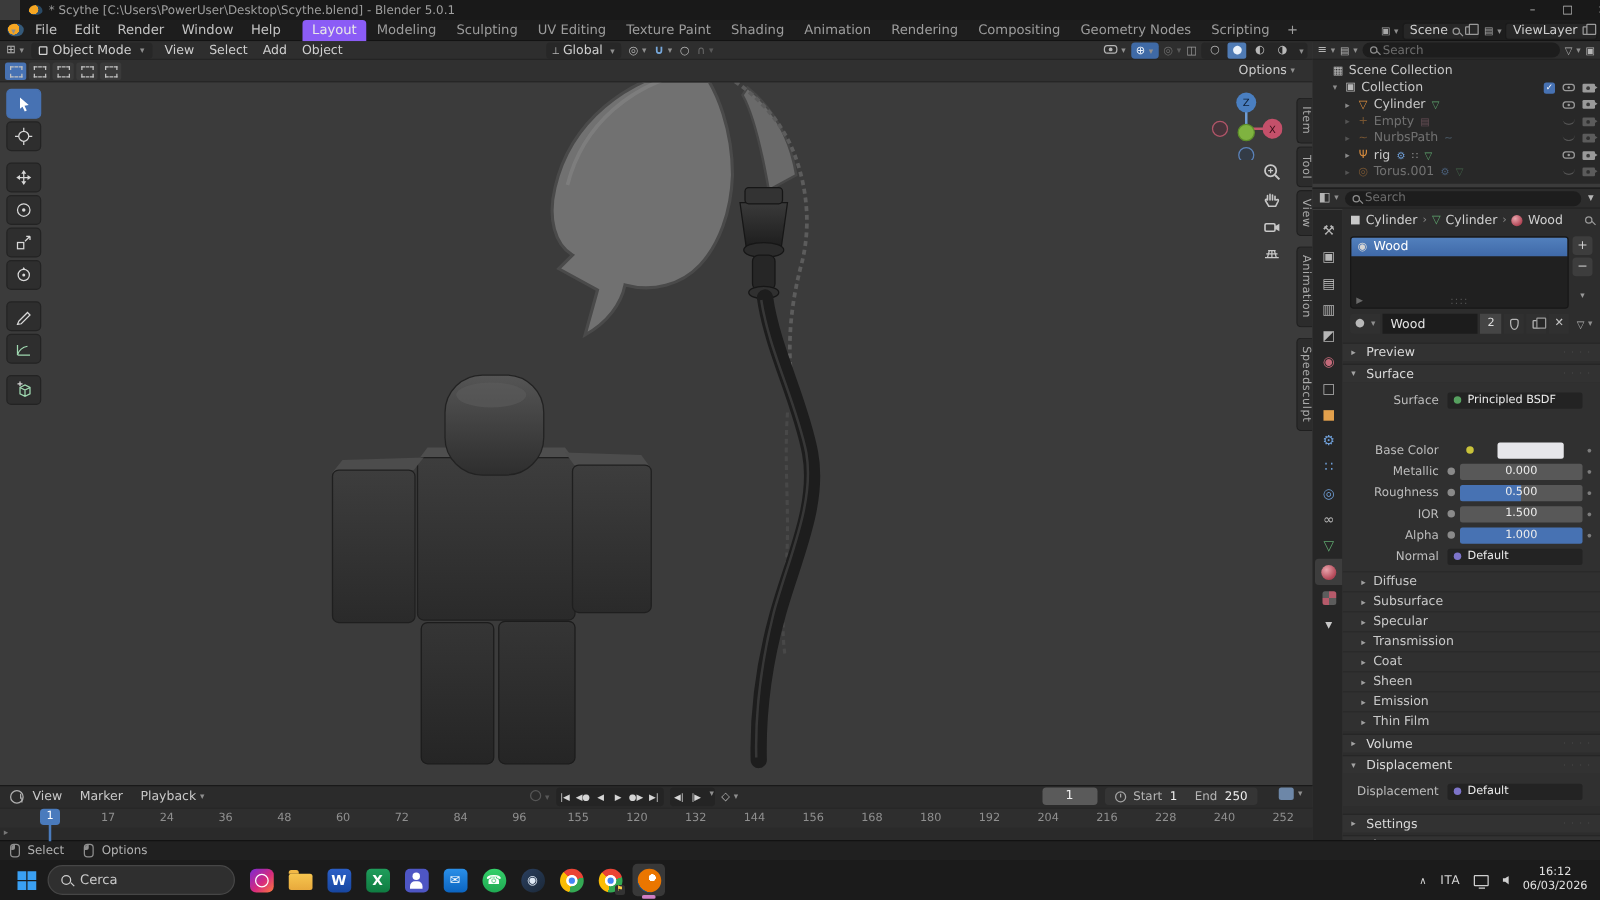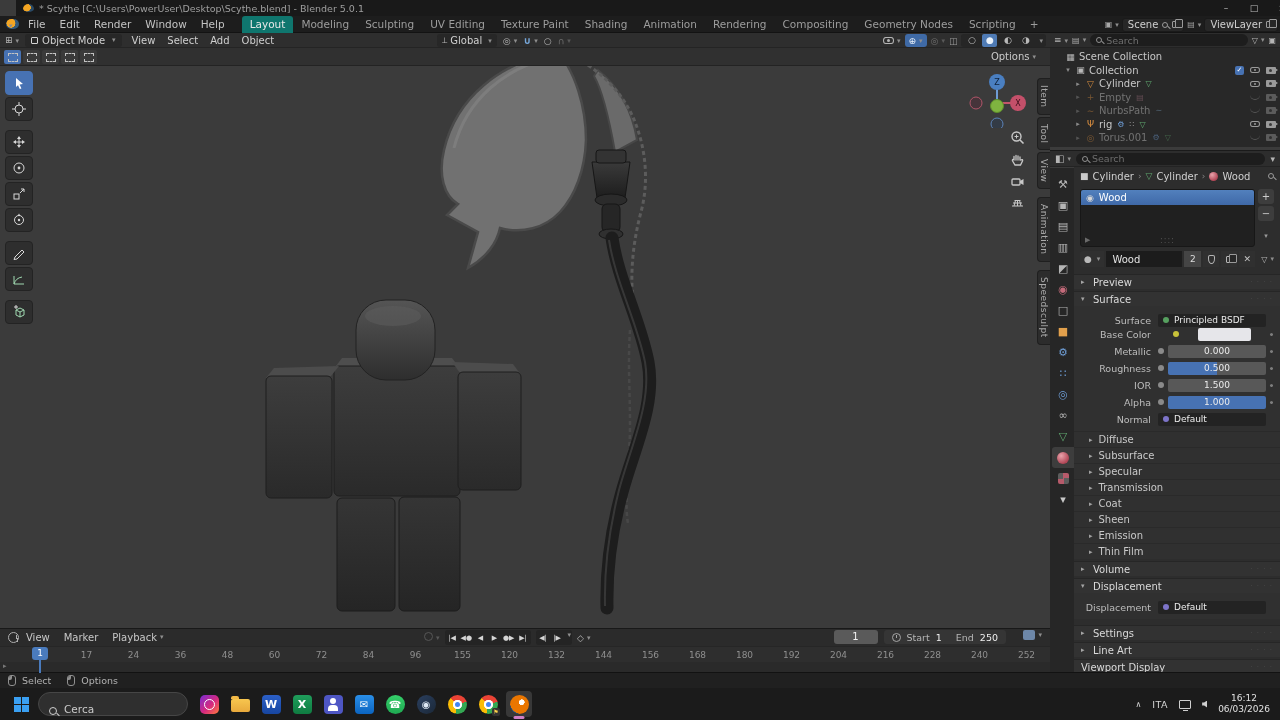--- a/index.html
+++ b/index.html
@@ -13,21 +13,21 @@
 #titlebar{left:16px;top:0;width:1280px;height:16px;background:#191919;display:flex;align-items:center;font-size:9.5px;color:#9f9f9f;}
 .blicon{width:11px;height:8px;margin:0 5px 0 7px;background:radial-gradient(circle at 35% 45%,#f5a623 0 45%,#2a4a66 48% 100%);border-radius:50% 50% 50% 50%/60% 60% 40% 40%;}
 #wincontrols{margin-left:auto;display:flex;height:16px;}
 #wincontrols span{width:28px;text-align:center;line-height:16px;font-size:9px;color:#bdbdbd;}
 
 #topbar{left:0;top:16px;width:1280px;height:17px;background:#1d1d1d;border-bottom:1px solid #131313;display:flex;align-items:center;font-size:10.5px;color:#c3c3c3;}
 #topbar .blogo{width:13px;height:10px;margin:0 2px 0 6px;background:radial-gradient(circle at 38% 42%,#f5a623 0 44%,#355a7a 47% 100%);border-radius:50%/60%;}
 .menu{padding:0 7px;line-height:17px;}
 #workspaces{display:flex;margin-left:10px;height:17px;}
 #workspaces span{padding:0 8px;line-height:17px;color:#9d9d9d;}
-#workspaces span.active{background:#0f766e;color:#e8e8e8;border-radius:3px 3px 0 0;}
+#workspaces span.active{background:#8b5cf6;color:#e8e8e8;border-radius:3px 3px 0 0;}
 #wsadd{color:#9d9d9d;padding:0 6px;line-height:17px;}
 #sceneblock{position:absolute;right:2px;top:0;height:17px;display:flex;align-items:center;gap:3px;font-size:10px;}
 .scpill{display:flex;align-items:center;gap:4px;background:#272727;border:1px solid #1a1a1a;border-radius:3px;height:14px;padding:0 5px;color:#cfcfcf;}
 .minicic{font-size:8px;color:#a8a8a8;}
 .pinic{position:relative;width:6px;height:6px;border:1px solid #9a9a9a;border-radius:50%;}
 .pinic::after{content:"";position:absolute;left:4px;top:4px;width:4px;height:1px;background:#9a9a9a;transform:rotate(45deg);}
 .copyic{position:relative;width:6px;height:7px;border:1px solid #9a9a9a;border-radius:1px;}
 .copyic::after{content:"";position:absolute;left:2px;top:-3px;width:6px;height:7px;border:1px solid #9a9a9a;border-radius:1px;background:#272727;}
 
 #vpheader{left:0;top:33px;width:1050px;height:15px;background:#2e2e2e;border-bottom:1px solid #242424;display:flex;align-items:center;font-size:10px;color:#cfcfcf;}
@@ -130,21 +130,21 @@
 .prow{display:flex;align-items:center;height:14px;margin:3px 4px 0 0;}
 .prow .plabel{width:84px;text-align:right;padding-right:7px;color:#bdbdbd;font-size:9.5px;flex:none;}
 .pwid{flex:1;height:13px;border-radius:2px;display:flex;align-items:center;justify-content:center;font-size:9px;color:#ececec;background:#585858;}
 .pwid.field{background:#232323;justify-content:flex-start;padding-left:5px;gap:5px;}
 .pwid.colr{background:#e6e6ea;}
 .pwid.half{background:linear-gradient(to right,#4772b3 0 50%,#585858 50%);}
 .pwid.full{background:#4772b3;}
 .sdot{width:6px;height:6px;border-radius:50%;flex:none;}
 .deco{width:10px;flex:none;display:flex;justify-content:center;}
 .deco::after{content:"";width:3px;height:3px;border-radius:50%;background:#7d7d7d;transform:rotate(45deg);}
-.prow.gaptop{margin-top:0;gap:15px;}
+.prow.gaptop{margin-top:26px;gap:15px;}
 .sub{height:16px;display:flex;align-items:center;gap:6px;padding-left:15px;background:#303030;border-top:1px solid #2a2a2a;color:#c9c9c9;font-size:10px;}
 .sub .ar{font-size:7px;color:#a0a0a0;}
 #dispbody{background:#303030;padding:4px 0 5px;}
 
 #timeline{left:0;top:628px;width:1050px;height:44px;background:#2b2b2b;border-top:1px solid #191919;}
 #tlheader{height:17px;display:flex;align-items:center;font-size:10px;color:#c8c8c8;position:relative;}
 #tlheader .clock{position:relative;width:11px;height:11px;border:1px solid #b0b0b0;border-radius:50%;margin-left:8px;}
 #tlheader .clock::after{content:"";position:absolute;left:4px;top:2px;width:1px;height:4px;background:#b0b0b0;box-shadow:1px 3px 0 #b0b0b0;}
 #tlcenter{position:absolute;left:424px;top:1px;display:flex;align-items:center;gap:5px;}
 .reccirc{width:9px;height:9px;border:1.5px solid #8a8a8a;border-radius:50%;}
@@ -166,21 +166,21 @@
 #tltracks{height:10px;background:#2a2a2a;color:#777;font-size:7px;padding-left:3px;}
 
 #statusbar{left:0;top:672px;width:1280px;height:16px;background:#202020;border-top:1px solid #121212;display:flex;align-items:center;gap:6px;font-size:9.5px;color:#b2b2b2;padding:0 8px;}
 .mouseic{position:relative;width:8px;height:11px;border:1px solid #8f8f8f;border-radius:3px;flex:none;}
 .mouseic::after{content:"";position:absolute;left:0;top:0;width:3px;height:4px;background:#8f8f8f;border-radius:2px 0 2px 0;}
 #version{margin-left:auto;color:#8a8a8a;margin-top:32px;}
 
 #taskbar{left:0;top:688px;width:1280px;height:32px;background:#1b1b1b;display:flex;align-items:center;}
 #startbtn{width:15px;height:15px;margin-left:14px;display:grid;grid-template-columns:7px 7px;grid-template-rows:7px 7px;gap:1px;}
 #startbtn i{background:#3aa0f3;}
-#tbsearch{display:flex;align-items:flex-end;gap:7px;background:#2f2f2f;border:1px solid #464646;border-radius:12px;height:24px;width:150px;margin-left:9px;padding:0 10px;}
+#tbsearch{display:flex;align-items:center;gap:7px;background:#2f2f2f;border:1px solid #464646;border-radius:12px;height:24px;width:150px;margin-left:9px;padding:0 10px;}
 #tbsearch .magic{width:8px;height:8px;border-color:#cfcfcf;}
 #tbsearch .magic::after{left:6px;top:6px;background:#cfcfcf;}
 #tbsearch input{background:transparent;border:none;outline:none;color:#e0e0e0;font-size:10.5px;width:100%;font-family:inherit;}
 #tbsearch input::placeholder{color:#cacaca;}
 #tbapps{display:flex;align-items:center;gap:5px;margin-left:8px;}
 .app{width:26px;height:26px;display:flex;align-items:center;justify-content:center;border-radius:4px;position:relative;}
 .app.activeapp{background:#383838;}
 .app.activeapp::after{content:"";position:absolute;bottom:-2px;left:50%;transform:translateX(-50%);width:11px;height:3px;border-radius:2px;background:#cf7ec4;}
 .ic-insta{width:19px;height:19px;border-radius:5px;background:linear-gradient(135deg,#7a2bd4 0%,#d62a7e 55%,#ff7a3d 100%);position:relative;}
 .ic-insta::after{content:"";position:absolute;left:4px;top:4px;width:9px;height:9px;border:1.5px solid #fff;border-radius:50%;}

